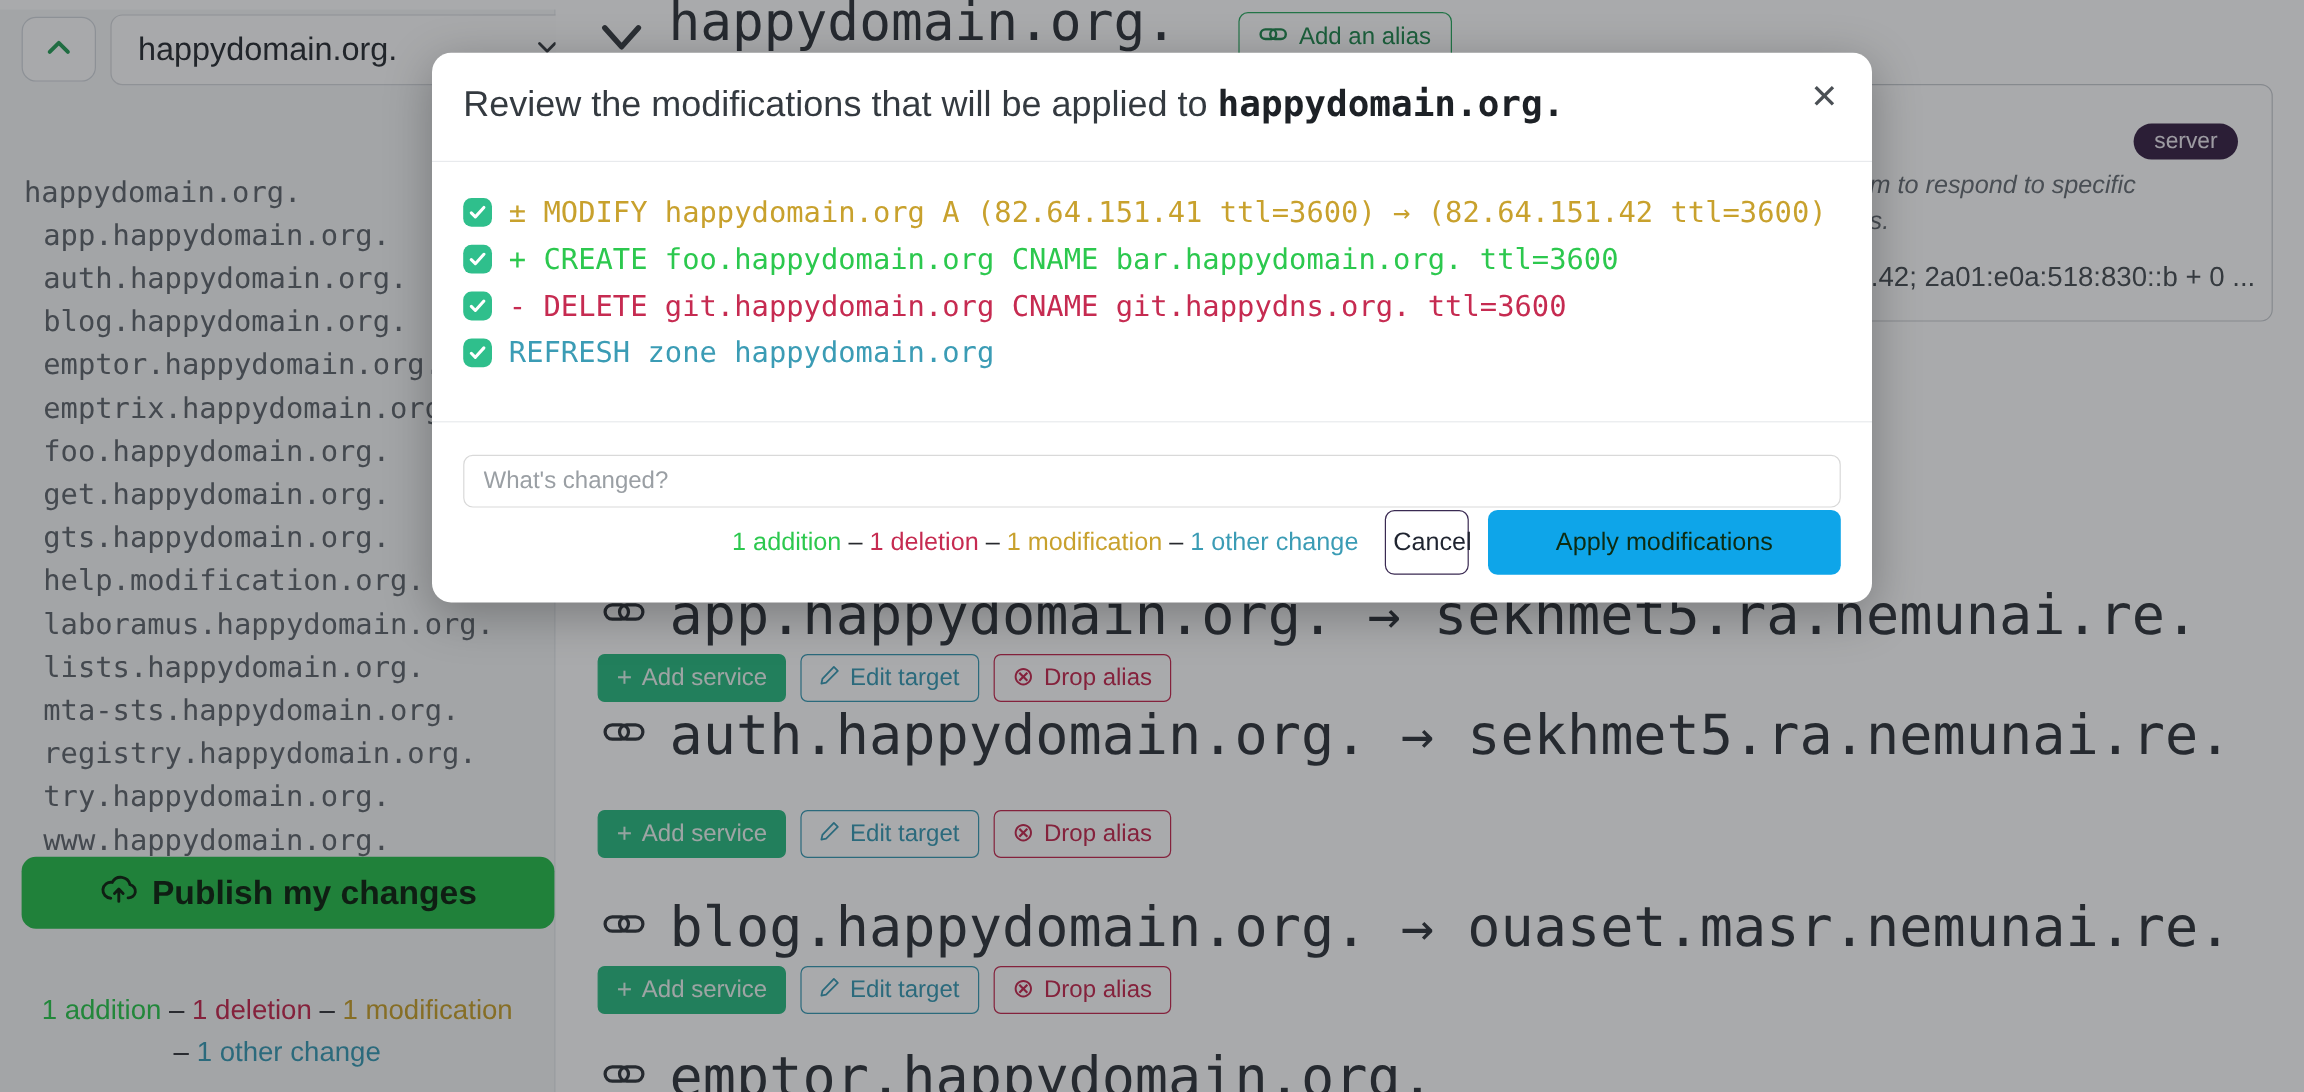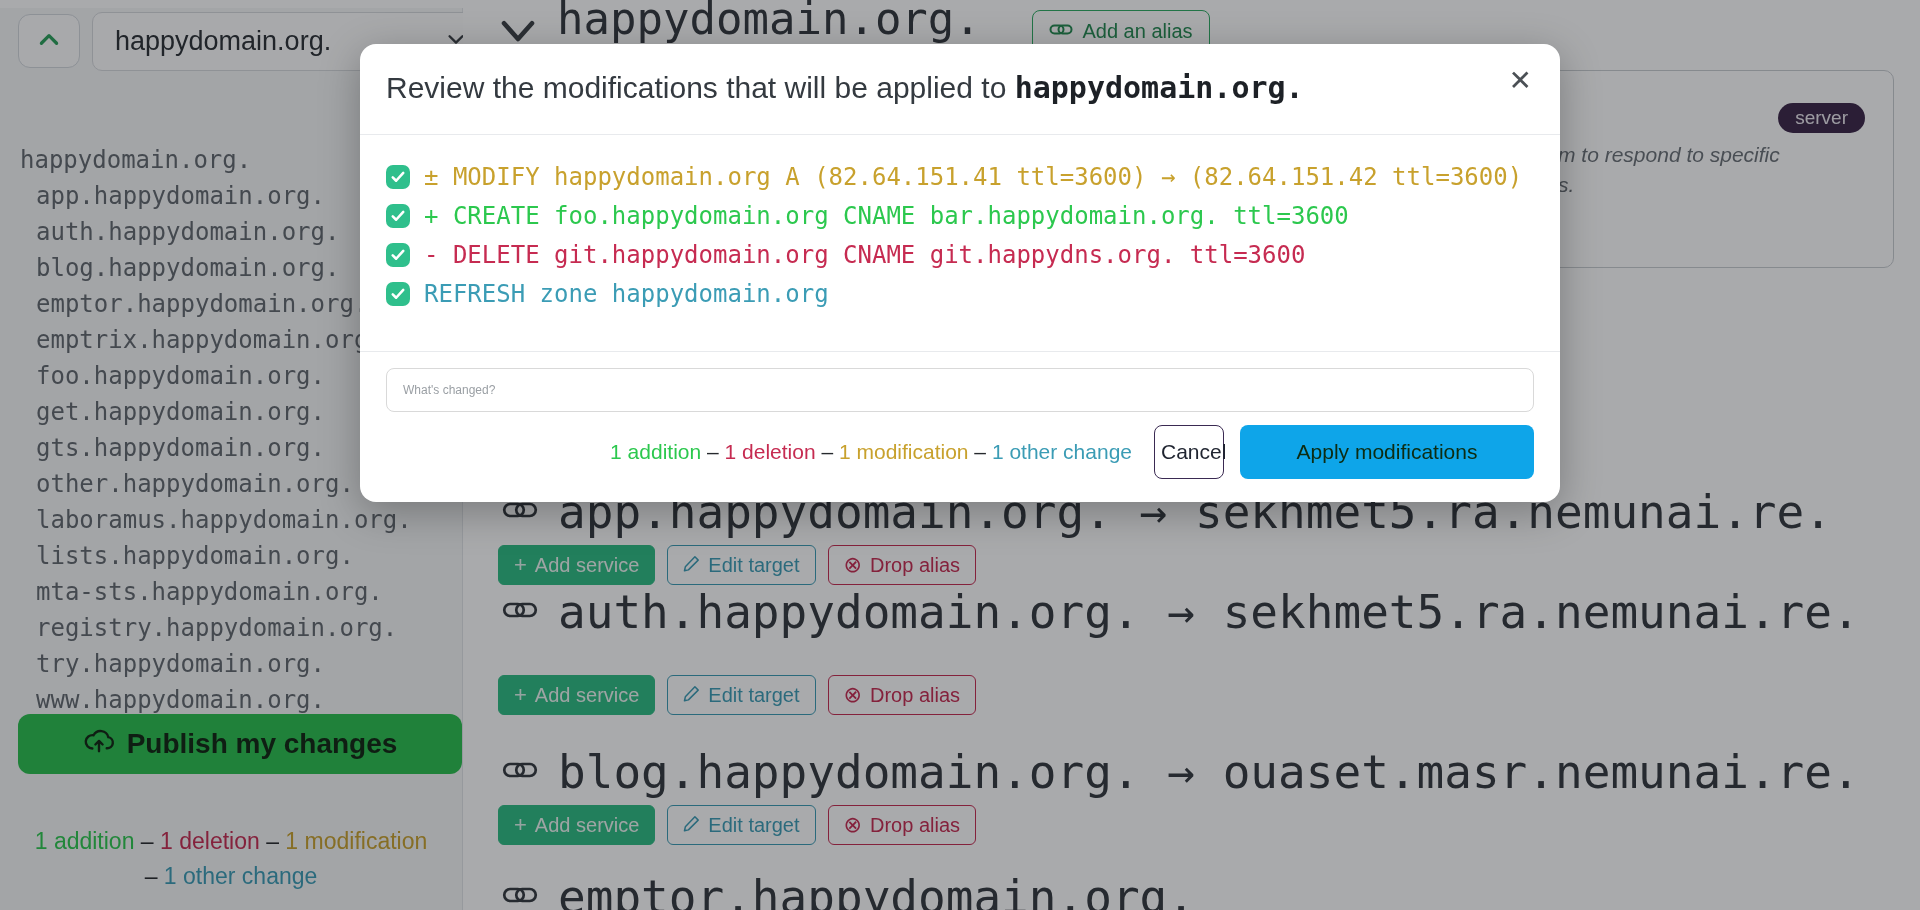--- a/index.html
+++ b/index.html
@@ -52,21 +52,21 @@
 
   
   #modal{position:absolute;left:360px;top:44px;width:1200px;height:458px;background:#ffffff;border-radius:16px;box-shadow:0 10px 40px rgba(0,0,0,.28);z-index:50;}
   .m-title{position:absolute;left:26px;top:26px;font-size:30px;color:#343a40;white-space:nowrap;}
   .m-title .dom{font-family:"DejaVu Sans Mono",monospace;font-weight:600;color:#1d2126;}
   .m-close{position:absolute;right:22px;top:22px;border:none;background:transparent;font-family:"DejaVu Sans",sans-serif;font-size:28px;color:#4b5055;cursor:pointer;line-height:28px;}
   .m-div{position:absolute;left:0;width:1200px;height:1px;background:#e8eaed;}
   .chg-row{position:absolute;left:26px;display:flex;align-items:center;gap:14px;height:28px;}
   .chg-check{width:24px;height:24px;border-radius:7px;background:#2fbf8c;display:flex;align-items:center;justify-content:center;flex:0 0 24px;cursor:pointer;}
   .chg-text{font-family:"DejaVu Sans Mono",monospace;font-size:24px;font-weight:500;white-space:nowrap;}
-  .m-input{position:absolute;left:26px;top:324px;width:1148px;height:44px;border:1px solid #d9d9d9;border-radius:8px;box-sizing:border-box;padding:0 16px;font-size:12px;color:#a16207;font-family:"Liberation Sans",sans-serif;outline:none;}
+  .m-input{position:absolute;left:26px;top:335px;width:1148px;height:44px;border:1px solid #d9d9d9;border-radius:8px;box-sizing:border-box;padding:0 16px;font-size:20px;color:#a16207;font-family:"Liberation Sans",sans-serif;outline:none;}
   .m-input::placeholder{color:#9a9fa4;}
   .m-footer{position:absolute;left:0;top:380px;width:1200px;height:56px;display:flex;align-items:center;justify-content:flex-end;gap:16px;padding-right:26px;box-sizing:border-box;}
   .m-summary{font-size:21px;font-weight:500;margin-right:6px;white-space:nowrap;}
   .btn-cancel{width:70px;height:54px;border:1.5px solid #3a2a52;border-radius:8px;background:#ffffff;font-size:21px;color:#1f2430;font-family:"Liberation Sans",sans-serif;cursor:pointer;}
   .btn-apply{width:294px;height:54px;border:none;border-radius:8px;background:#0ea5e9;font-size:21px;color:#0d2c12;font-family:"Liberation Sans",sans-serif;cursor:pointer;}
 
   .sum-sep{color:#26292d;}
 </style>
 </head>
 <body>
@@ -94,21 +94,21 @@
     <div>
         <div class="dom-item" style="top: 134px;">happydomain.org.</div>
         <div class="dom-item ind" style="top: 170px;">app.happydomain.org.</div>
         <div class="dom-item ind" style="top: 206px;">auth.happydomain.org.</div>
         <div class="dom-item ind" style="top: 242px;">blog.happydomain.org.</div>
         <div class="dom-item ind" style="top: 278px;">emptor.happydomain.org.</div>
         <div class="dom-item ind" style="top: 314px;">emptrix.happydomain.org.</div>
         <div class="dom-item ind" style="top: 350px;">foo.happydomain.org.</div>
         <div class="dom-item ind" style="top: 386px;">get.happydomain.org.</div>
         <div class="dom-item ind" style="top: 422px;">gts.happydomain.org.</div>
-        <div class="dom-item ind" style="top: 458px;">other.happydomain.org.</div>
+        <div class="dom-item ind" style="top: 458px;">help.modification.org.</div>
         <div class="dom-item ind" style="top: 494px;">laboramus.happydomain.org.</div>
         <div class="dom-item ind" style="top: 530px;">lists.happydomain.org.</div>
         <div class="dom-item ind" style="top: 566px;">mta-sts.happydomain.org.</div>
         <div class="dom-item ind" style="top: 602px;">registry.happydomain.org.</div>
         <div class="dom-item ind" style="top: 638px;">try.happydomain.org.</div>
         <div class="dom-item ind" style="top: 674px;">www.happydomain.org.</div>
         <div class="dom-item ind" style="top: 710px;">ynh.happydomain.org.</div>
       </div>
 
     <button class="publish-btn">
@@ -137,20 +137,21 @@
             <rect x="9.5" y="4" width="13" height="8" rx="4" fill="none" stroke="#238a50" stroke-width="2"></rect>
           </svg>
       </span>
       <span>Add an alias</span>
     </button>
 
     <div class="service-card">
       <span class="service-badge">server</span>
       <div class="svc-it1">m to respond to specific</div>
       <div class="svc-it2">s.</div>
+      <div class="svc-val">.42; 2a01:e0a:518:830::b + 0 ...</div>
     </div>
 
     <div>
         <div class="rec-row" style="top: 487px;">
           <span><svg width="36" height="26" viewBox="0 0 24 16">
               <rect x="1.5" y="4" width="13" height="8" rx="4" fill="none" stroke="#33383d" stroke-width="1.8"></rect>
               <rect x="9.5" y="4" width="13" height="8" rx="4" fill="none" stroke="#33383d" stroke-width="1.8"></rect>
             </svg></span>
           <span class="rec-text">app.happydomain.org. → sekhmet5.ra.nemunai.re.</span>
         </div>

